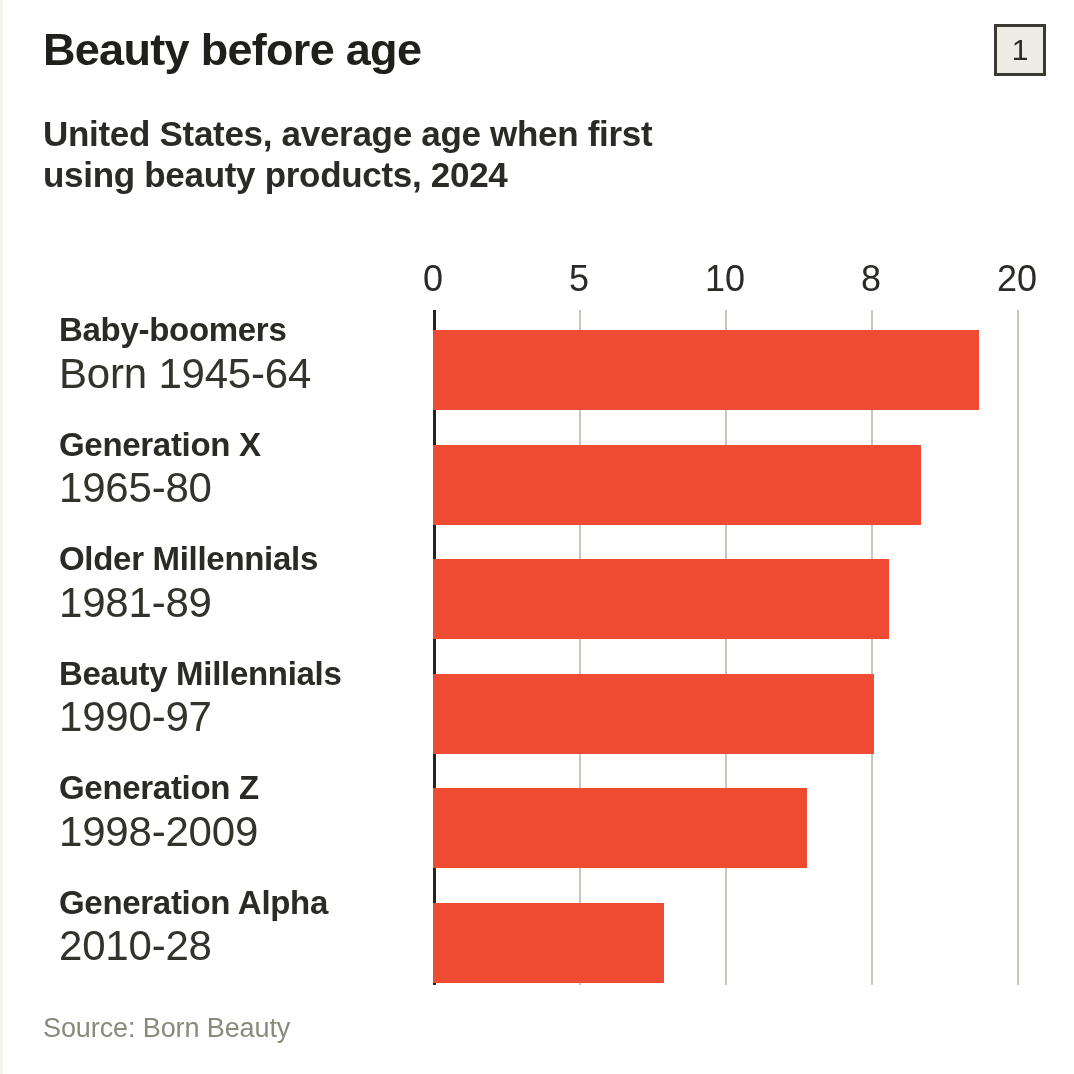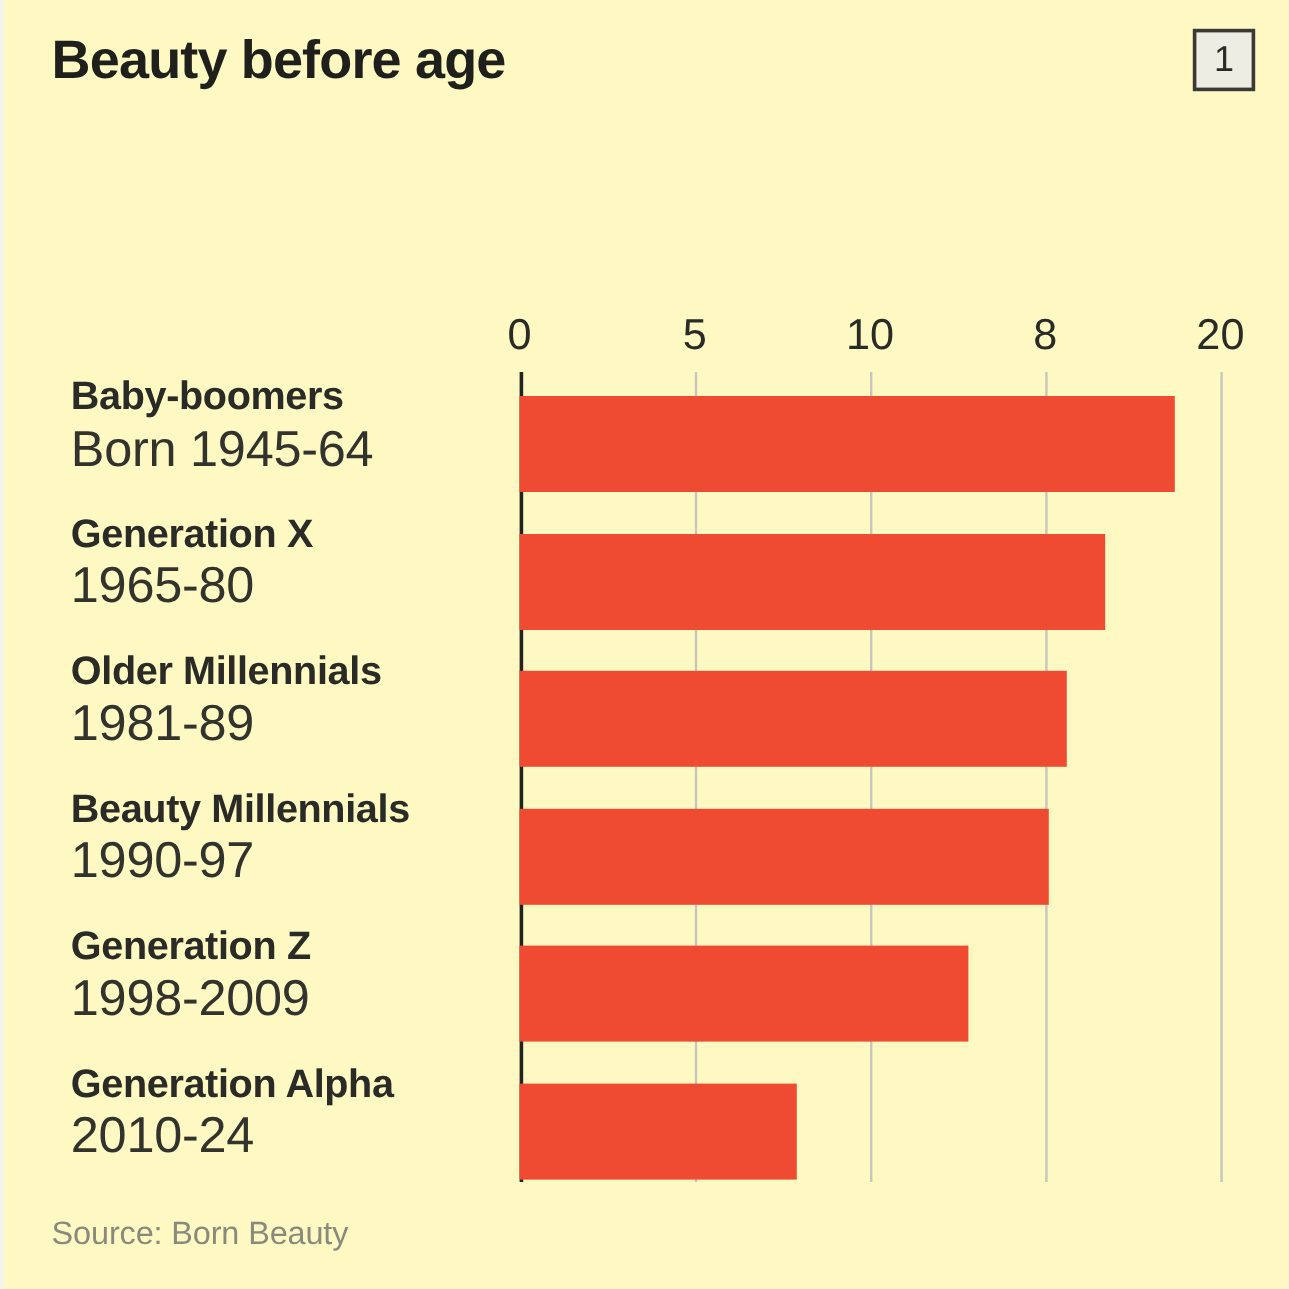--- a/index.html
+++ b/index.html
@@ -13,21 +13,21 @@
   body {
     background: #EDEDE4;
     font-family: "Liberation Sans", sans-serif;
     color: #2A2A26;
     position: relative;
   }
 
   .sheet {
     position: absolute;
     inset: 0;
-    background: #fef9c3;
+    background: #ffffff;
     border-left: 3px solid #F4F4EE;
   }
 
   
   .chart-title {
     position: absolute;
     left: 40px;
     top: 26px;
     font-size: 45px;
     font-weight: bold;
@@ -167,20 +167,21 @@
 </style>
 </head>
 <body>
 
 <div class="sheet">
 
   <div class="chart-title">Beauty before age</div>
 
   <div class="number-badge">1</div>
 
+  <div class="chart-subtitle">United States, average age when first using beauty products, 2024</div>
 
   <div class="ticklabels">
       <div class="ticklabel" style="left: 0px;">0</div>
       <div class="ticklabel" style="left: 146px;">5</div>
       <div class="ticklabel" style="left: 292px;">10</div>
       <div class="ticklabel" style="left: 438px;">8</div>
       <div class="ticklabel" style="left: 584px;">20</div>
     </div>
 
   <div class="plot">
@@ -217,19 +218,19 @@
       <div class="catlabel" style="top: 345.5px;">
         <div class="cat-name">Beauty Millennials</div>
         <div class="cat-sub">1990-97</div>
       </div>
       <div class="catlabel" style="top: 460px;">
         <div class="cat-name">Generation Z</div>
         <div class="cat-sub">1998-2009</div>
       </div>
       <div class="catlabel" style="top: 574.5px;">
         <div class="cat-name">Generation Alpha</div>
-        <div class="cat-sub">2010-24</div>
+        <div class="cat-sub">2010-28</div>
       </div>
     </div>
 
   <div class="source">Source: Born Beauty</div>
 
 </div>
 
 </body></html>

